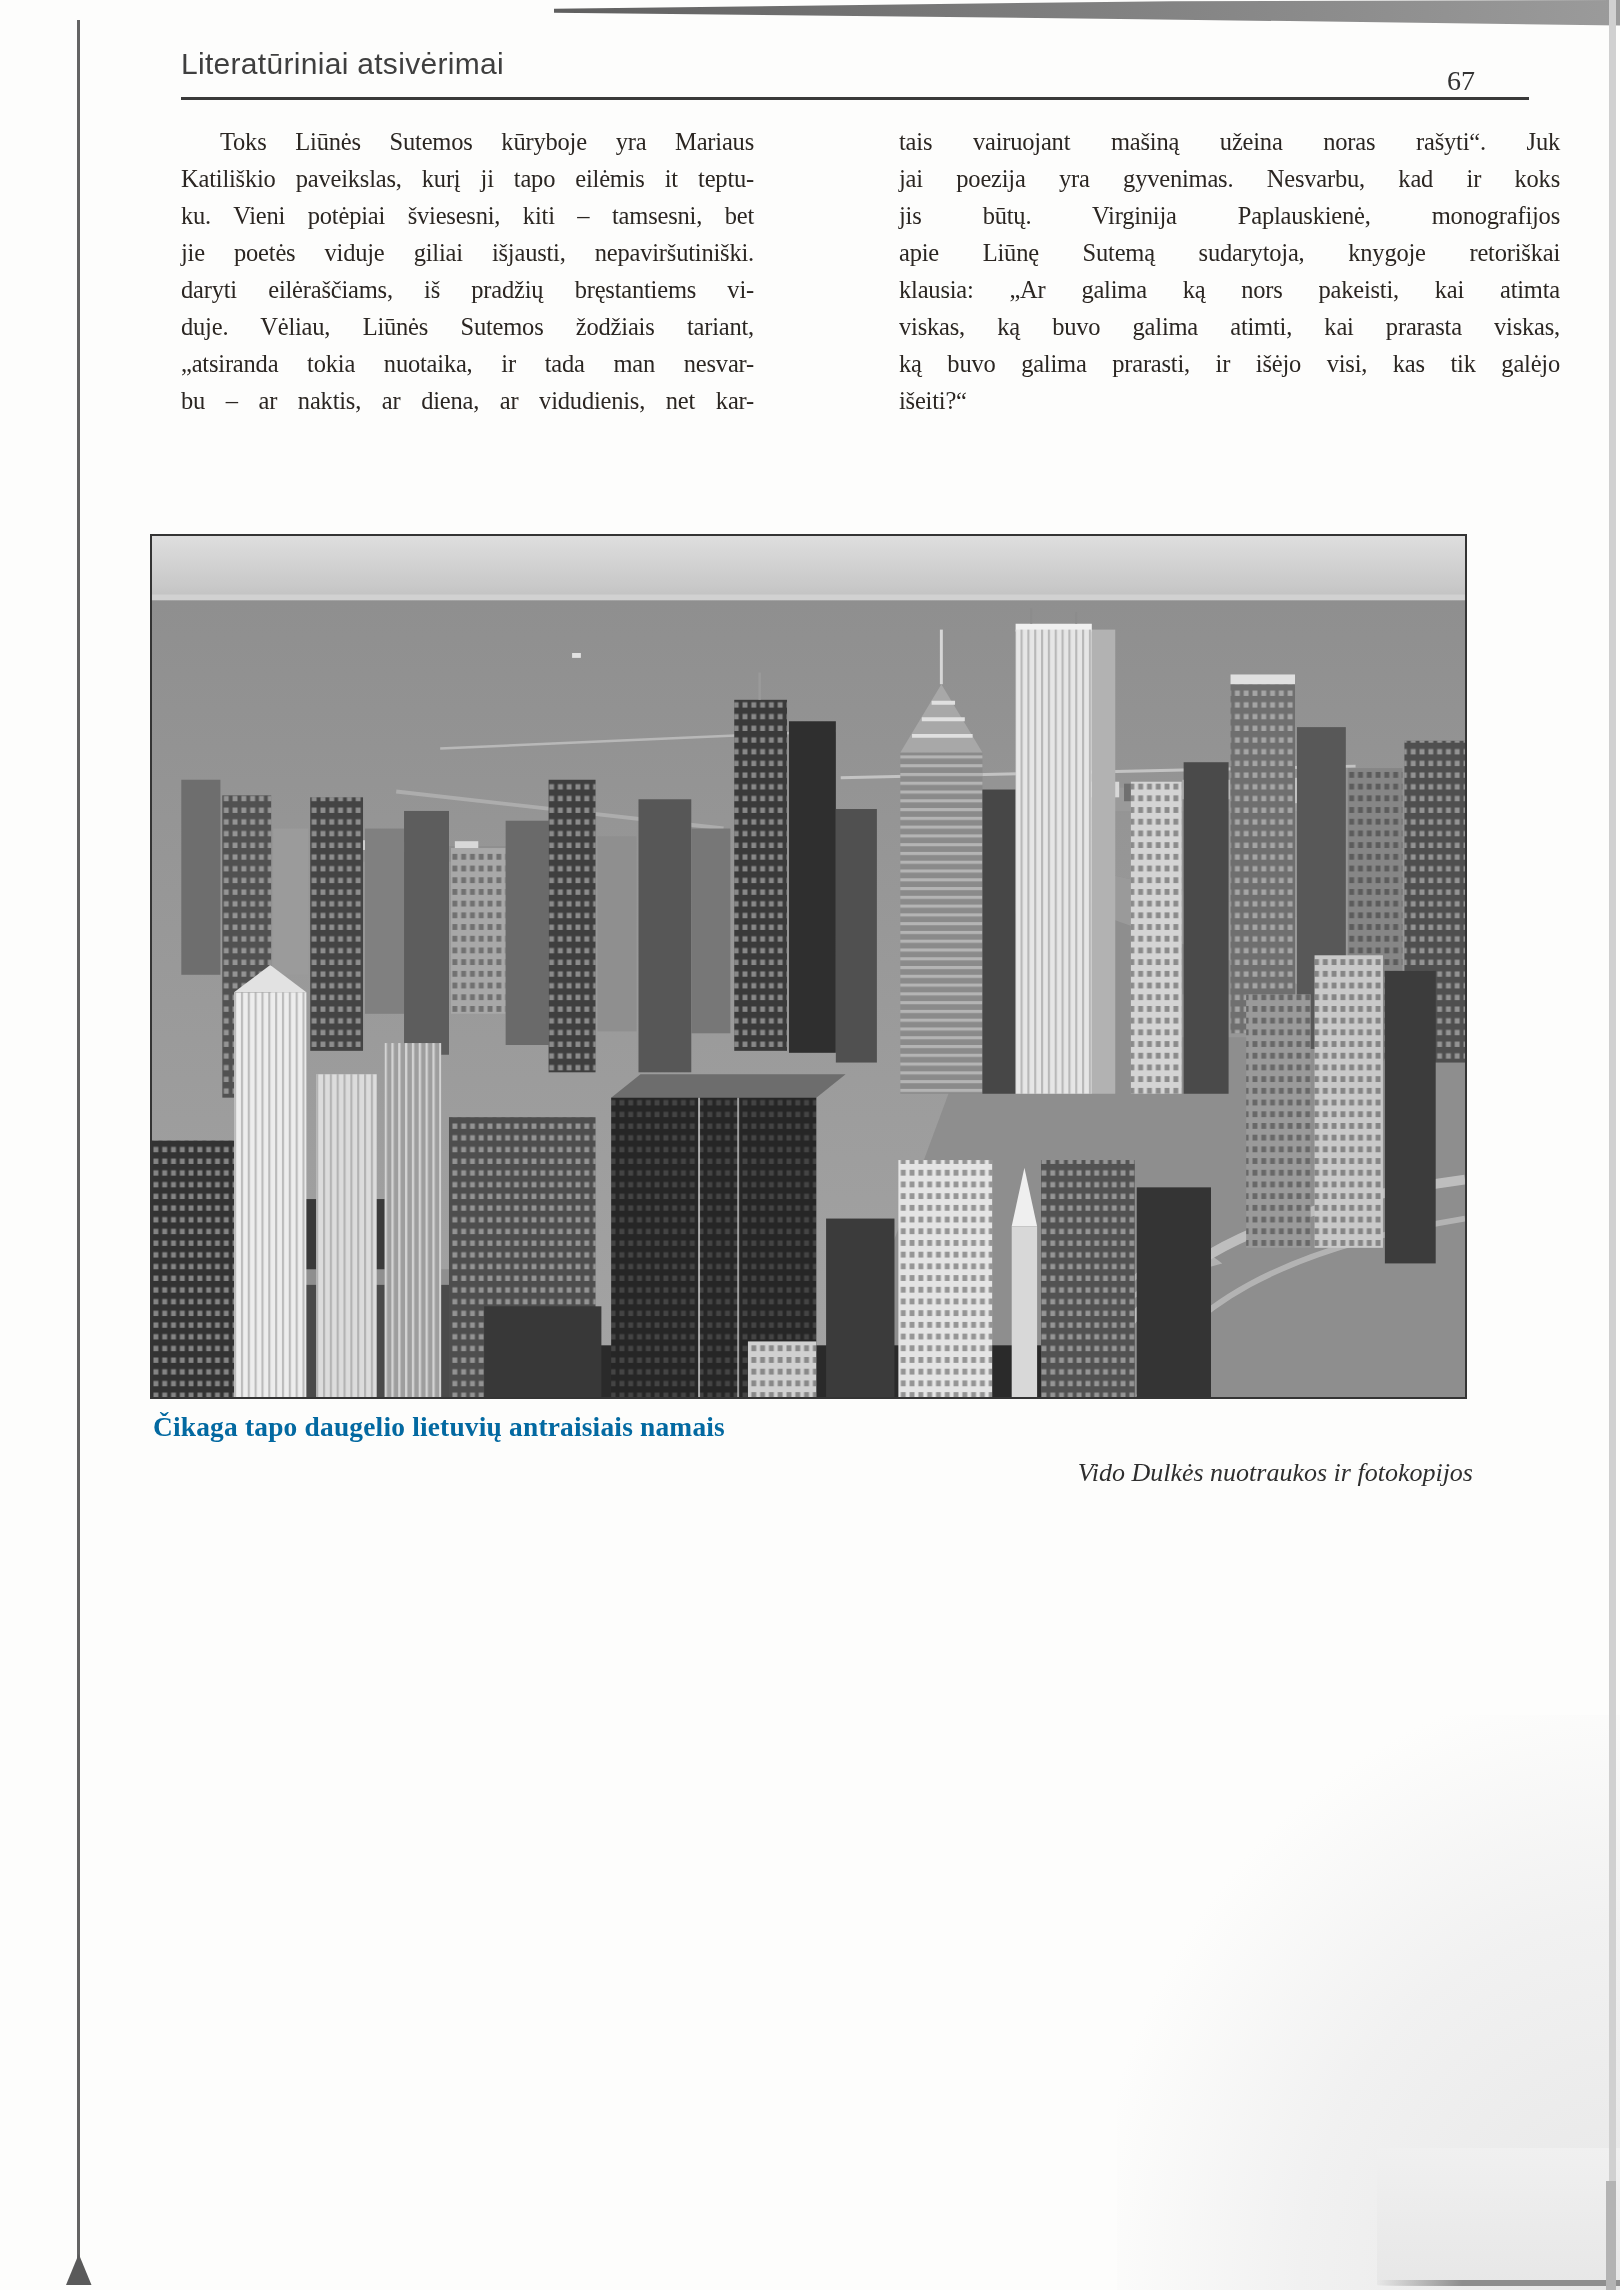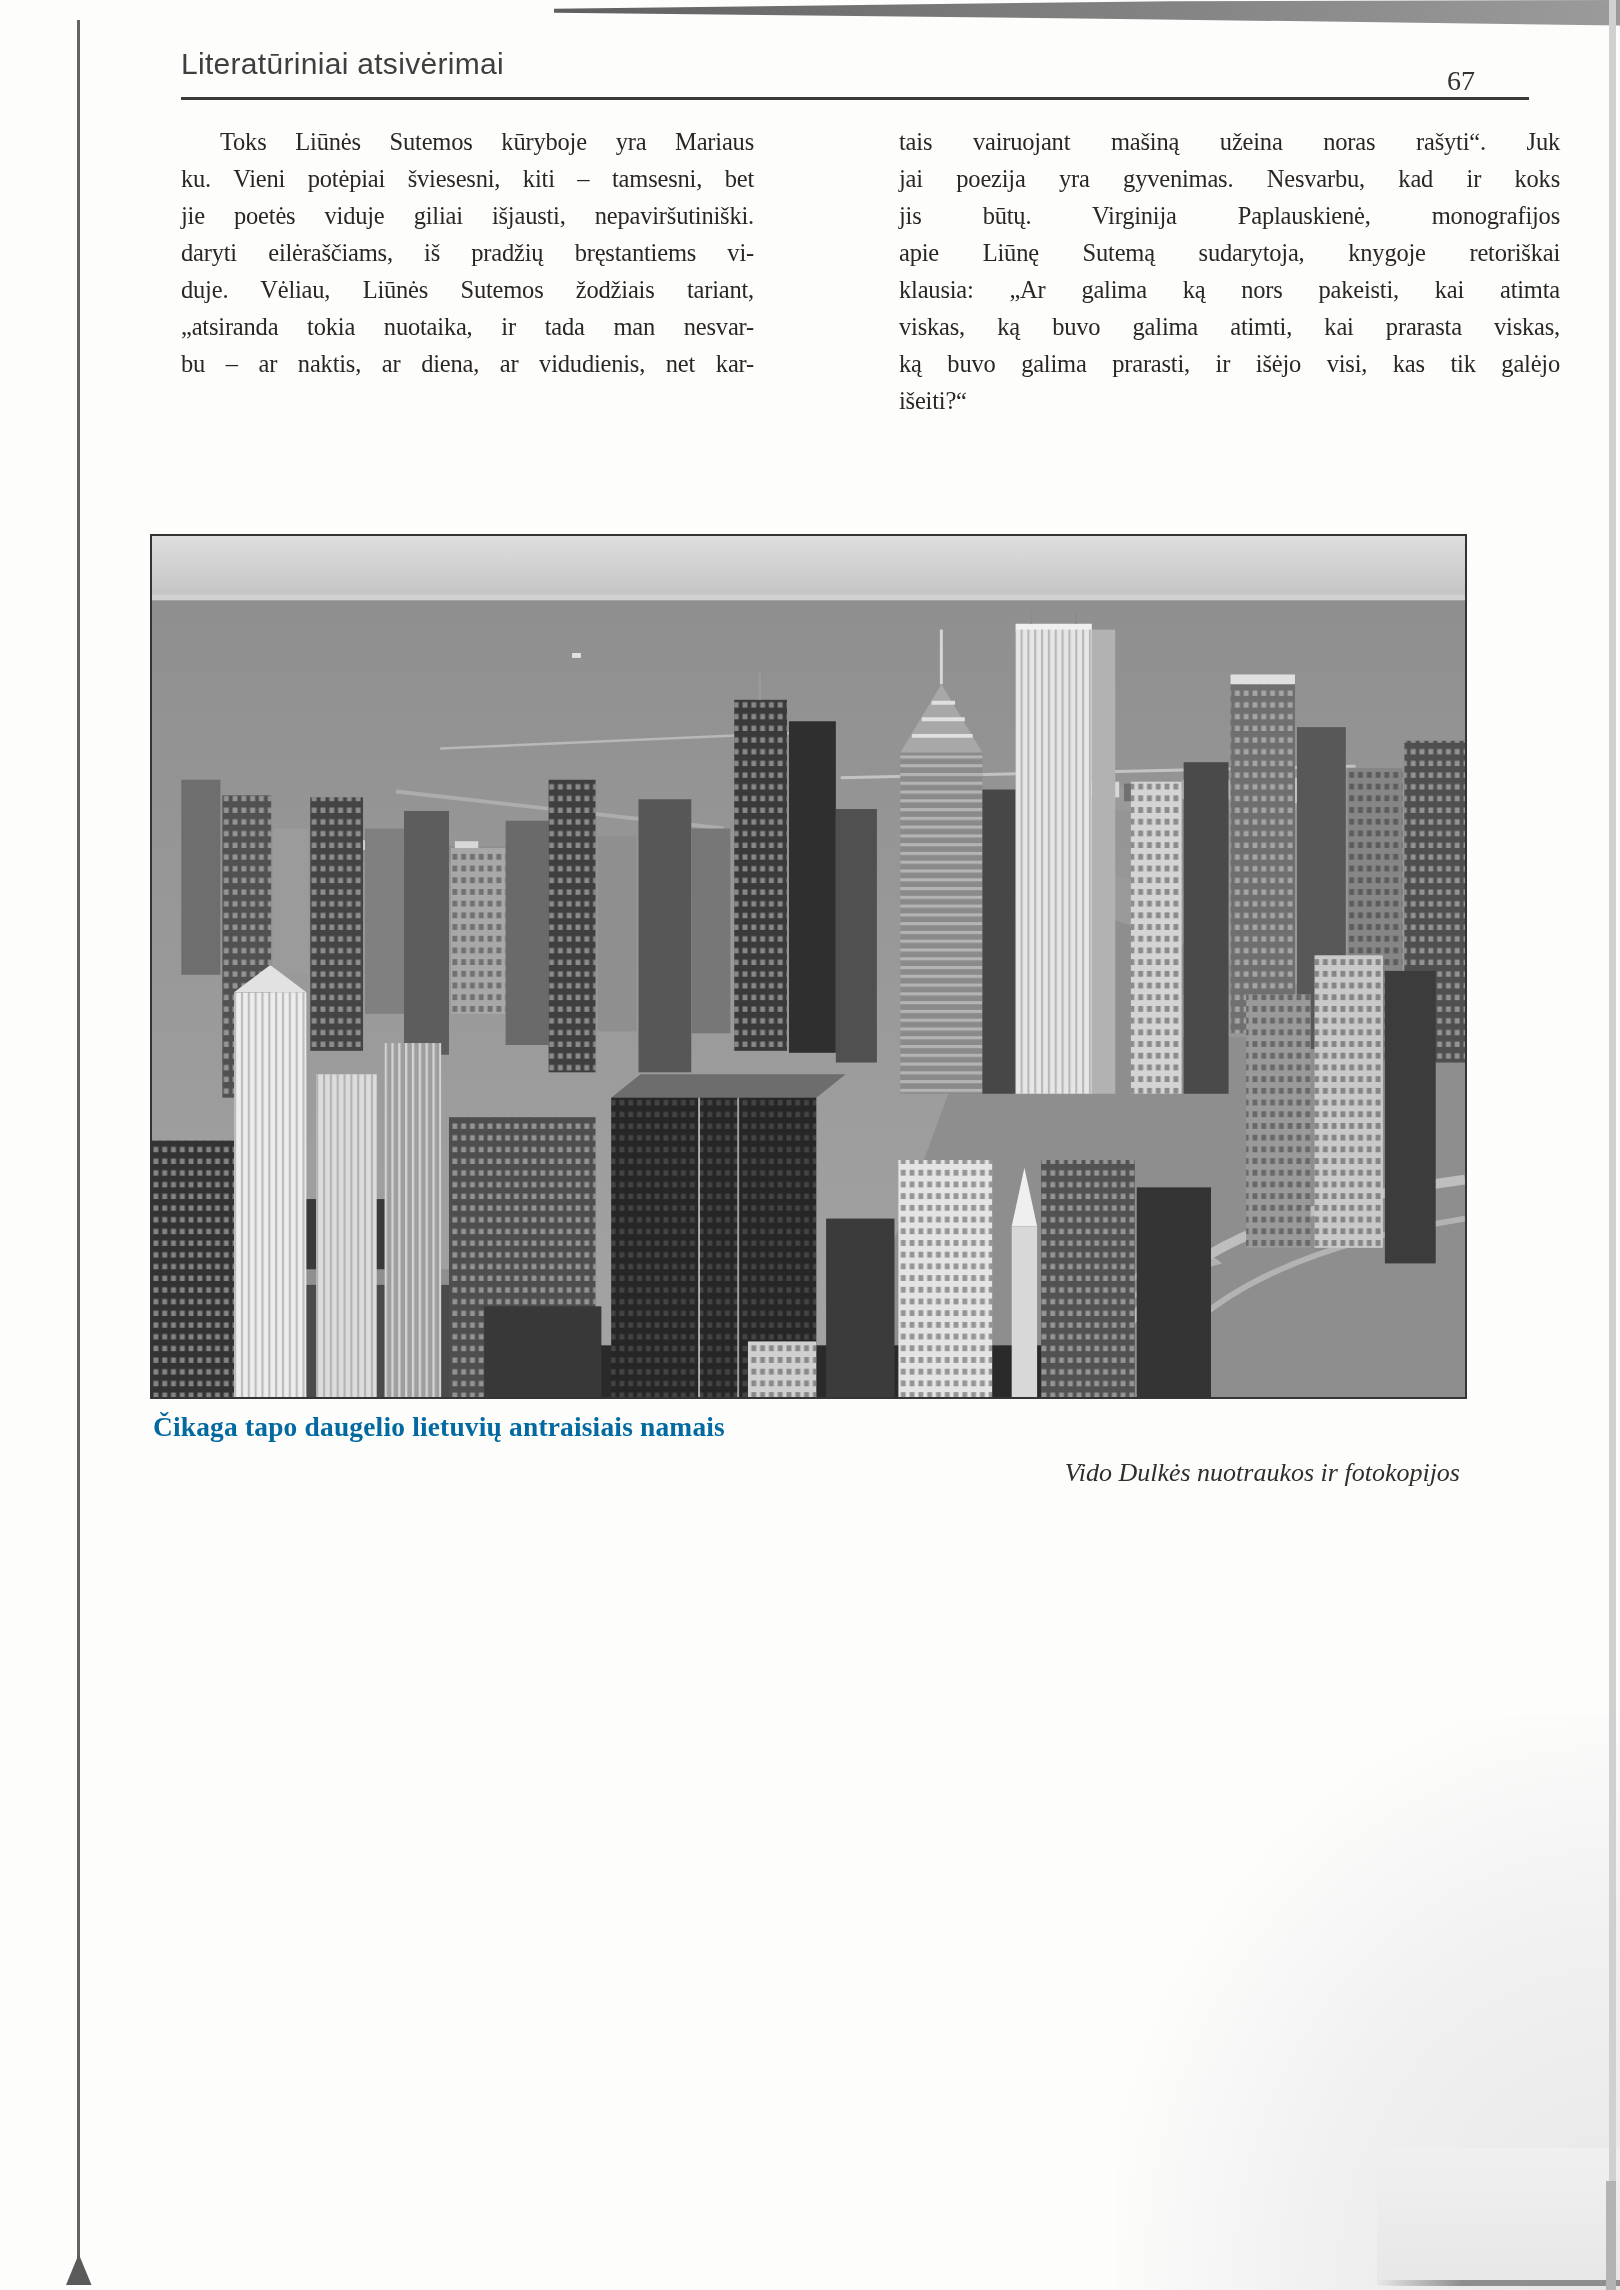--- a/index.html
+++ b/index.html
@@ -38,21 +38,21 @@
   .tl{white-space:nowrap;text-align:justify;text-align-last:justify;overflow:visible;}
   .tl.first{padding-left:39px;}
   .tl.last{text-align-last:left;font-family:Liberation Serif, serif;}
   
   .photo{
     position:absolute;left:150px;top:534px;width:1317px;height:865px;
     border:2px solid #343434;box-sizing:border-box;background:#a9a9a9;margin:0;
   }
   .photo svg{display:block;width:100%;height:100%;}
   .caption{position:absolute;left:153px;top:1412px;font-size:27.4px;font-weight:bold;color:#0369a1;letter-spacing:0.2px;}
-  .credit{position:absolute;right:160px;top:1458px;font-size:26px;font-style:italic;color:#2e2e2e;}
+  .credit{position:absolute;right:147px;top:1458px;font-size:26px;font-style:italic;color:#2e2e2e;}
 </style>
 </head>
 <body>
 
 <div id="page">
 
   <div class="top-wedge"></div>
   <div class="gutter-line"></div>
   <div class="gutter-foot"></div>
   <div class="corner-shade"></div>
@@ -60,20 +60,21 @@
   <div class="corner-band-line"></div>
   <div class="edge-right"></div>
   <div class="edge-right-dark"></div>
 
   <div class="hdr-title">Literatūriniai atsivėrimai</div>
   <div class="hdr-num">67</div>
   <div class="hdr-rule"></div>
 
   <div class="col col-left">
     <div class="tl first">Toks Liūnės Sutemos kūryboje yra Mariaus</div>
+    <div class="tl">Katiliškio paveikslas, kurį ji tapo eilėmis it teptu-</div>
     <div class="tl">ku. Vieni potėpiai šviesesni, kiti – tamsesni, bet</div>
     <div class="tl">jie poetės viduje giliai išjausti, nepaviršutiniški.</div>
     <div class="tl">daryti eilėraščiams, iš pradžių bręstantiems vi-</div>
     <div class="tl">duje. Vėliau, Liūnės Sutemos žodžiais tariant,</div>
     <div class="tl">„atsiranda tokia nuotaika, ir tada man nesvar-</div>
     <div class="tl">bu – ar naktis, ar diena, ar vidudienis, net kar-</div>
   </div>
 
   <div class="col col-right">
     <div class="tl">tais vairuojant mašiną užeina noras rašyti“. Juk</div>

